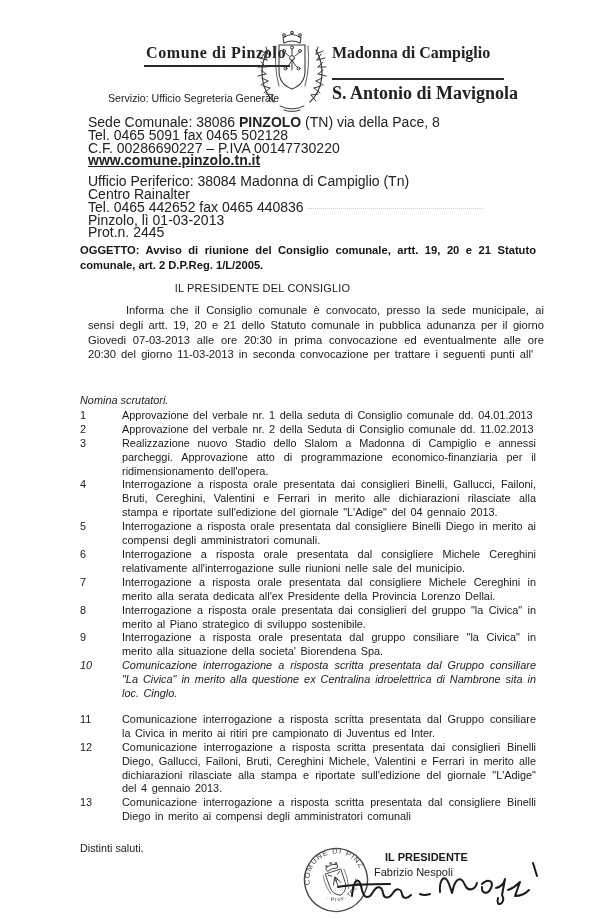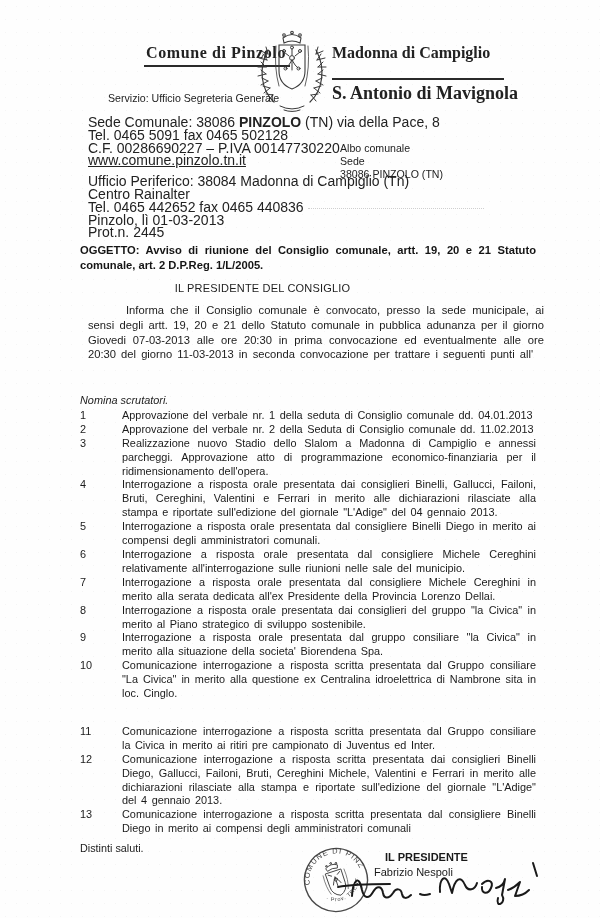--- a/index.html
+++ b/index.html
@@ -18,33 +18,33 @@
     border-bottom:2.5px solid #2a2a2a;padding:0 4px 3px 2px;
   }
   .crest{position:absolute;left:256px;top:26px;}
   .brand-right{position:absolute;left:332px;top:44px;font-family:"Liberation Serif",serif;font-weight:bold;color:#222;}
   .brand-right .loc1{font-size:16px;border-bottom:2px solid #2a2a2a;padding:0 14px 16px 0;display:inline-block;}
   .brand-right .loc2{font-size:18px;margin-top:3px;}
   .service{position:absolute;left:88px;top:92px;font-size:10.6px;color:#222;margin-left:20px;}
   
   .addr{position:absolute;left:88px;top:116px;font-size:14px;line-height:12.8px;color:#222;}
   .addr .gap{height:8px;}
-  .addr .site{text-decoration:underline;font-weight:normal;}
+  .addr .site{text-decoration:underline;font-weight:bold;}
   .recipient{position:absolute;left:340px;top:142px;font-size:10.6px;line-height:13px;color:#222;}
   .faint-line{position:absolute;left:308px;top:208px;width:176px;border-top:1px dotted #cfcfcf;}
   
   .subject{position:absolute;left:80px;top:243px;width:456px;font-size:11.2px;font-weight:bold;line-height:14.5px;text-align:justify;color:#151515;}
   .h-president{position:absolute;left:0;top:282px;width:525px;text-align:center;font-size:11px;letter-spacing:0.2px;color:#1d1d1d;}
   .body-par{position:absolute;left:80px;top:303px;width:456px;font-size:11.2px;line-height:14.8px;text-align:justify;text-indent:38px;word-spacing:2px;color:#1b1b1b;margin-left:8px;}
   .h-agenda{position:absolute;left:0;top:372px;width:600px;text-align:center;font-size:11px;font-weight:bold;color:#151515;}
   
   .agenda{position:absolute;left:80px;top:394px;width:456px;font-size:10.9px;line-height:13.9px;color:#1b1b1b;}
   .agenda-intro{margin-bottom:1px;font-style:italic;}
   .agenda-row{display:flex;align-items:flex-start;}
-  .agenda-row.gap-after{margin-bottom:24px;}
+  .agenda-row.gap-after{margin-bottom:12px;font-style:italic;}
   .agenda-num{width:42px;flex:0 0 42px;}
   .agenda-text{flex:1;text-align:justify;word-spacing:1.5px;}
   
   .closing{position:absolute;left:80px;top:842px;font-size:10.8px;color:#1b1b1b;}
   .stamp{position:absolute;left:302px;top:846px;}
   .sig-title{position:absolute;left:385px;top:851px;font-size:11px;font-weight:bold;color:#1a1a1a;}
   .sig-name{position:absolute;left:374px;top:866px;font-size:11px;color:#1a1a1a;}
   .signature{position:absolute;left:336px;top:854px;}
 </style>
 </head>
@@ -104,25 +104,20 @@
     <div>C.F. 00286690227 – P.IVA 00147730220</div>
     <div class="site">www.comune.pinzolo.tn.it</div>
     <div class="gap"></div>
     <div>Ufficio Periferico: 38084 Madonna di Campiglio (Tn)</div>
     <div>Centro Rainalter</div>
     <div>Tel. 0465 442652 fax 0465 440836</div>
     <div>Pinzolo, lì 01-03-2013</div>
     <div>Prot.n. 2445</div>
   </div>
 
-  <div class="recipient">
-    <div>Albo comunale</div>
-    <div>Sede</div>
-    <div>38086 PINZOLO (TN)</div>
-  </div>
   <div class="faint-line"></div>
 
   <div class="subject">OGGETTO: Avviso di riunione del Consiglio comunale, artt. 19, 20 e 21 Statuto comunale, art. 2 D.P.Reg. 1/L/2005.</div>
 
   <div class="h-president">IL PRESIDENTE DEL CONSIGLIO</div>
   <div class="body-par">Informa che il Consiglio comunale è convocato, presso la sede municipale, ai sensi degli artt. 19, 20 e 21 dello Statuto comunale in pubblica adunanza per il giorno Giovedi 07-03-2013 alle ore 20:30 in prima convocazione ed eventualmente alle ore 20:30 del giorno 11-03-2013 in seconda convocazione per trattare i seguenti punti all'</div>
 
   <div class="agenda">
     <div class="agenda-intro">Nomina scrutatori.</div>
     <div>

